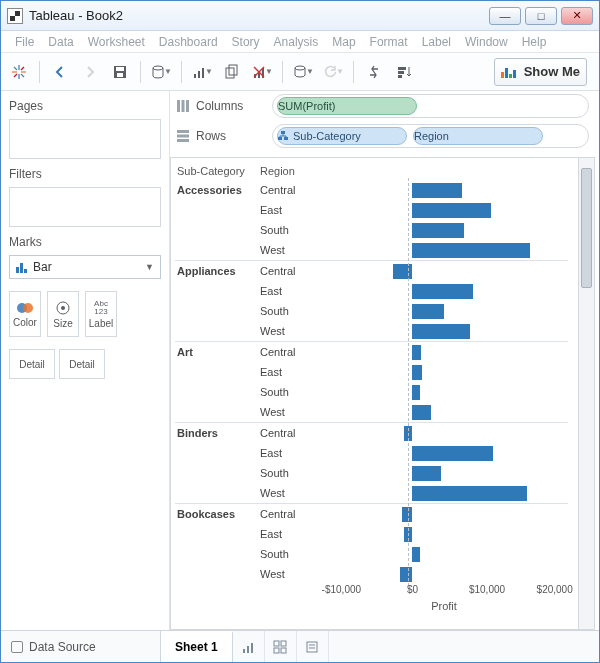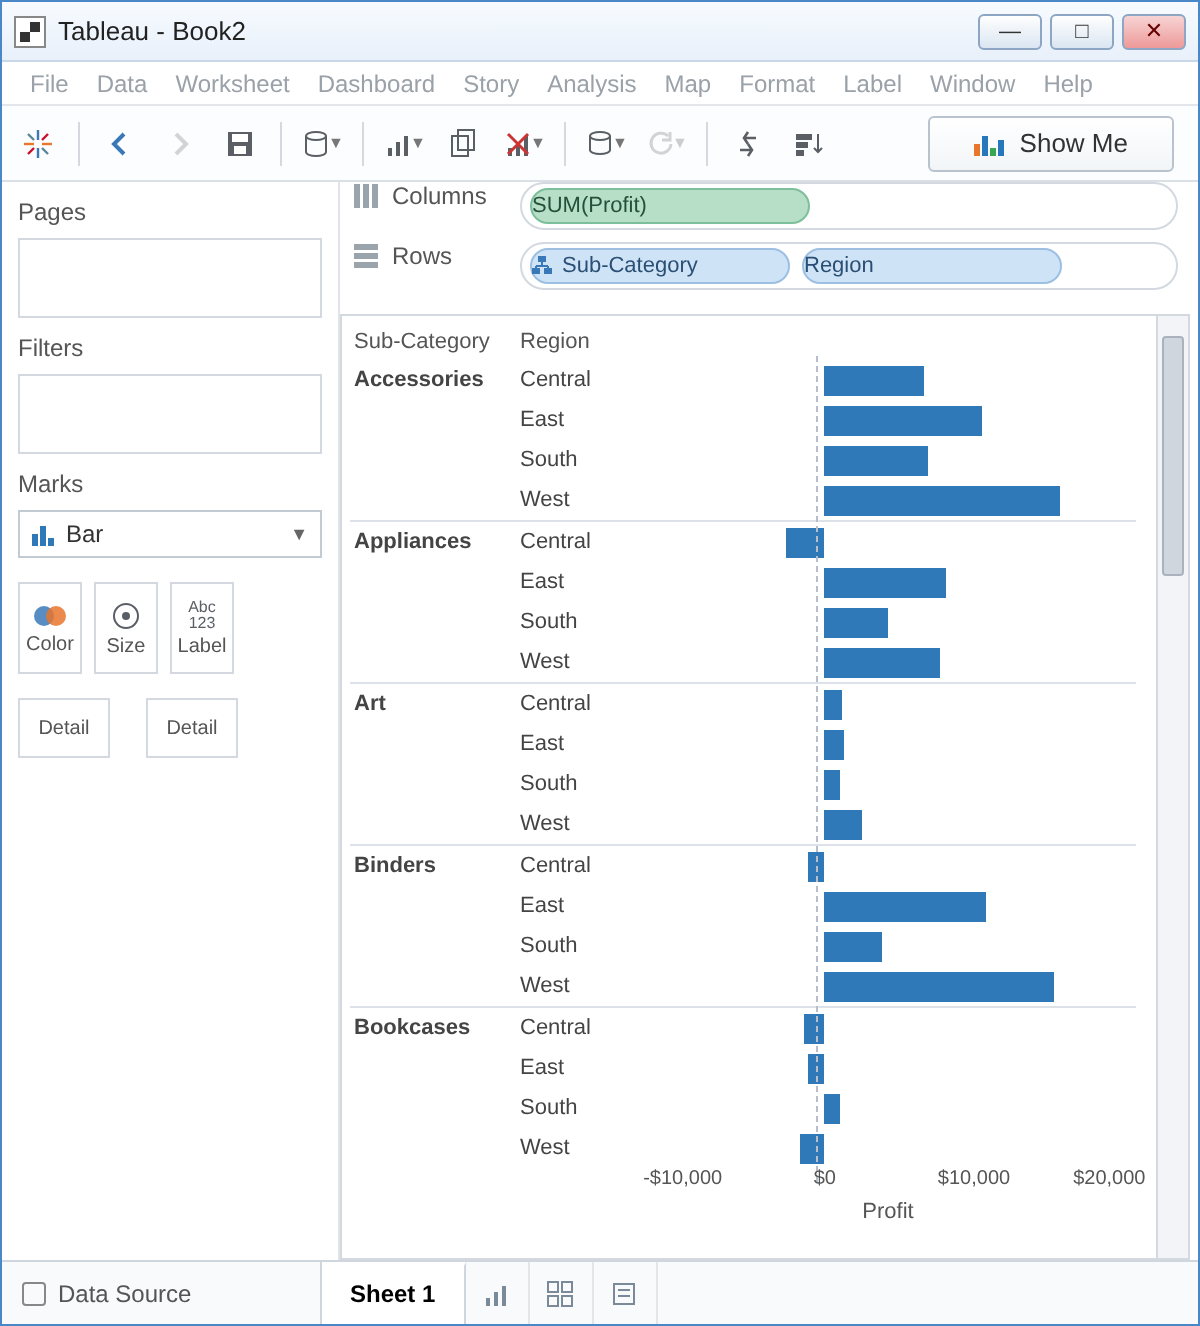--- a/index.html
+++ b/index.html
@@ -14,38 +14,38 @@
   .winbtn.close{ background:linear-gradient(#f7d4d4,#e99); color:#600;}
   
   .menubar { height:22px; display:flex; align-items:center; gap:14px; padding:0 14px; font-size:12px; color:#9aa1a8; border-bottom:1px solid #e3e7eb; }
   .menubar span{ cursor:default; }
   
   .toolbar { height:38px; display:flex; align-items:center; padding:0 6px; gap:6px; border-bottom:1px solid #dbe0e6; background:#fcfdfe; }
   .tbtn { min-width:24px; height:28px; display:flex; align-items:center; justify-content:center; color:#5a5f66; border-radius:3px; position:relative; }
   .tbtn svg{width:16px;height:16px;}
   .tbtn .drop{margin-left:-2px;font-size:8px;color:#777;}
   .sep{ width:1px; height:22px; background:#d3d9df; margin:0 2px;}
-  .showme { margin-left:auto; margin-right:6px; height:28px; padding:0 22px; border:1px solid #b9c3cd; border-radius:3px; background:linear-gradient(#fff,#f2f5f8); display:flex; align-items:center; gap:8px; font-size:13px; font-weight:normal; color:#333;}
+  .showme { margin-left:auto; margin-right:6px; height:28px; padding:0 6px; border:1px solid #b9c3cd; border-radius:3px; background:linear-gradient(#fff,#f2f5f8); display:flex; align-items:center; gap:8px; font-size:13px; font-weight:bold; color:#333;}
   .showme .mini{display:flex;gap:1px;align-items:flex-end;height:12px;}
   .showme .mini span{width:3px;background:#2677bb;}
   
   .body { display:flex; height:calc(100% - 30px - 22px - 38px - 32px); }
   .leftcol { width:168px; padding:6px 8px 6px 8px; display:flex; flex-direction:column; gap:6px; }
   .panel-label{ font-size:12px; color:#555; margin-top:2px;}
   .panel-box{ border:1px solid #d3d9df; height:40px; background:#fff; }
   .marks-select{ border:1px solid #c2cad3; height:24px; display:flex; align-items:center; padding:0 6px; font-size:12px; color:#333; justify-content:space-between;}
   .marks-select .baricon{display:flex;gap:1px;align-items:flex-end;height:12px;margin-right:6px;}
   .marks-select .baricon span{width:3px;background:#2f79b9;}
   .mark-grid{ display:flex; gap:6px; margin-top:6px; }
   .mark-cell{ border:1px solid #d3d9df; width:32px; height:46px; display:flex; flex-direction:column; align-items:center; justify-content:center; font-size:10px; color:#555; gap:2px; }
-  .mark-row2{ display:flex; gap:18px; margin-top:6px;}
+  .mark-row2{ display:flex; gap:4px; margin-top:6px;}
   .mark-cell2{ border:1px solid #d3d9df; width:46px; height:30px; display:flex; align-items:center; justify-content:center; font-size:10px; color:#555;}
   
   .rightcol { flex:1; display:flex; flex-direction:column; border-left:1px solid #e0e4e9;}
-  .shelf{ display:flex; align-items:flex-start; height:30px; }
+  .shelf{ display:flex; align-items:center; height:30px;gap:12px; }
   .shelf .shelf-label{ width:90px; display:flex; align-items:center; gap:6px; font-size:12px; color:#555; padding-left:6px;}
   .shelf .shelf-label svg{width:14px;height:14px;}
   .shelf-body{ flex:1; border:1px solid #d3d9df; border-radius:12px; height:24px; margin-right:10px; display:flex; align-items:center; gap:6px; padding:0 4px; background:#fff;}
   .pill{ height:18px; border-radius:10px; padding:0 0; font-size:11px; display:flex; align-items:center; gap:5px;}
   .pill.green{ background:#b7dfc8; border:1px solid #7dbf9a; color:#24503a; width:140px;}
   .pill.blue{ background:#cfe3f6; border:1px solid #9cbfe2; color:#2a4f74; width:130px;}
   .pill .dim-ic{width:10px;height:10px;}
   .vizwrap{ flex:1; display:flex; margin:6px 4px 0 0; border:1px solid #d3d9df; position:relative;}
   .viz{ flex:1; overflow:hidden; position:relative; padding:4px 10px 4px 4px;}
   .scrollbar{ width:16px; background:#f2f4f7; border-left:1px solid #d3d9df; position:relative;}

